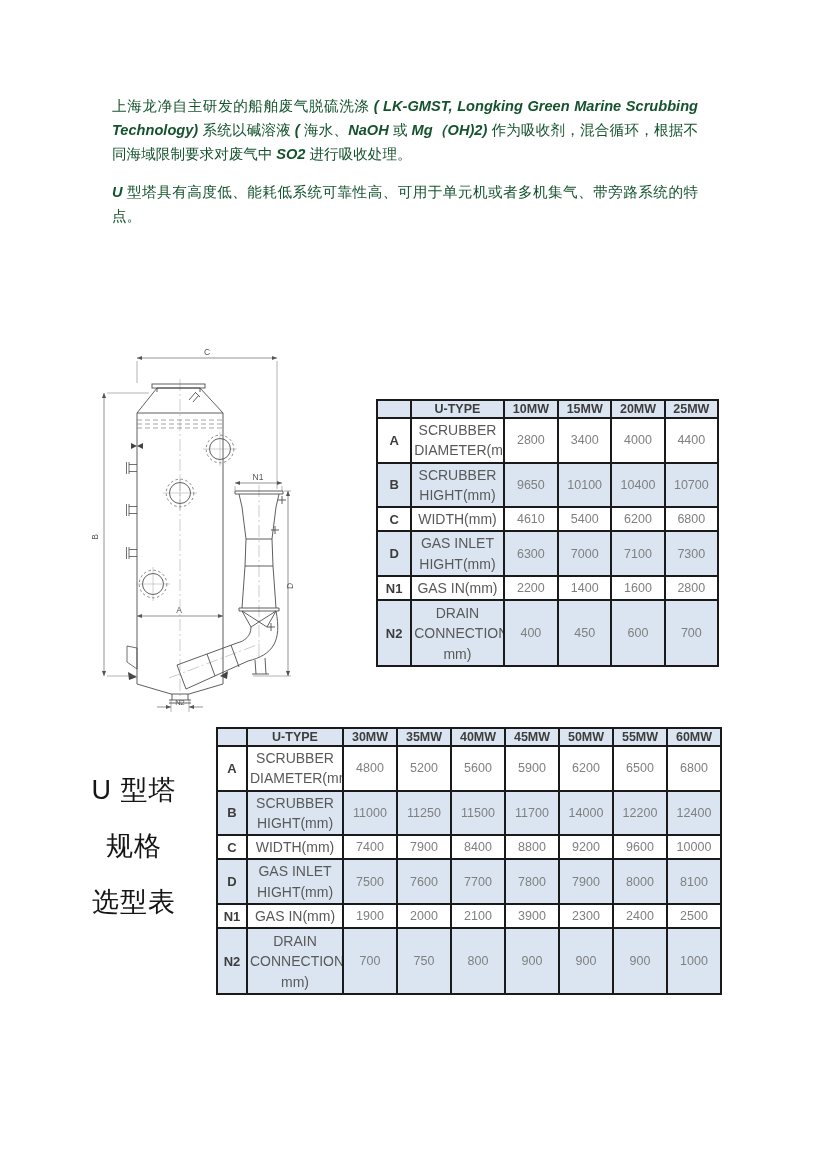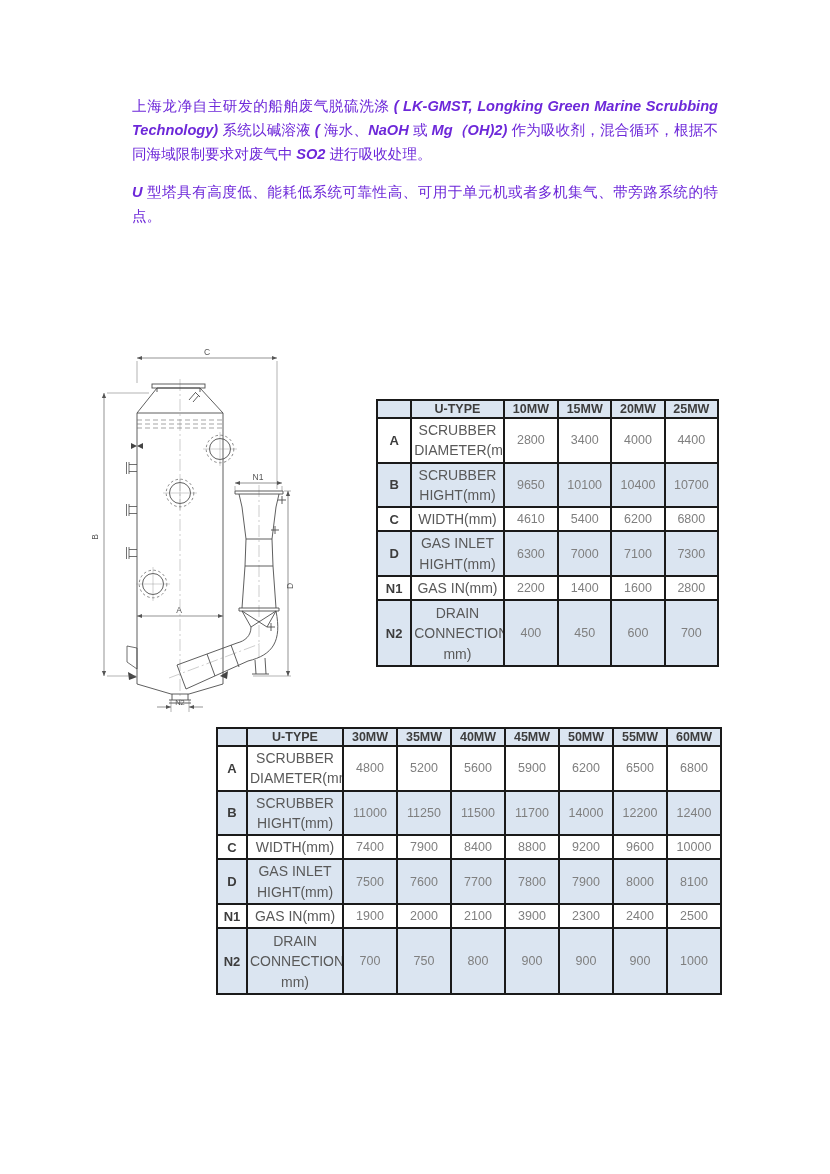--- a/index.html
+++ b/index.html
@@ -1,21 +1,21 @@
 <!DOCTYPE html>
 <html style="--accent: #dbe5f1; --border: #1a1a1a; --hdr: #3d3d3d; --lbl: #595959; --val: #7f7f7f;"><head>
 <meta charset="utf-8">
 <style>
   html,body{margin:0;padding:0;background:#ffffff;}
   .page{position:relative;width:830px;height:1174px;background:#fff;overflow:hidden;
         font-family:"Liberation Sans",sans-serif;}
   
-  .text-block{position:absolute;left:132px;top:94px;width:586px;
+  .text-block{position:absolute;left:112px;top:94px;width:586px;
       font-family:"Liberation Serif","DejaVu Serif",serif;
-      font-size:14.6px;line-height:24px;color:#6d28d9;text-align:justify;}
+      font-size:14.6px;line-height:24px;color:#14532d;text-align:justify;}
   .text-block p{margin:0;}
   .text-block p.gap{margin-top:14px;}
   .lat{font-style:italic;font-weight:700;font-family:"Liberation Sans","DejaVu Sans",sans-serif;}
   
   .diagram{position:absolute;}
   .dimlabels{font-family:"Liberation Sans",sans-serif;}
   
   .side-label{position:absolute;left:76px;top:762px;width:116px;text-align:center;
       font-size:27px;line-height:56px;color:#151515;letter-spacing:1px;}
   
@@ -136,20 +136,25 @@
     <g class="dimlabels" font-size="8.5" fill="#555" text-anchor="middle">
       <text x="122" y="12">C</text>
       <text x="13" y="194" transform="rotate(-90 13 194)">B</text>
       <text x="94" y="270">A</text>
       <text x="208" y="243" transform="rotate(-90 208 243)">D</text>
       <text x="173" y="137">N1</text>
       <text x="95" y="362" font-size="7.5">N2</text>
     </g>
   </svg>
 
+  <div class="side-label">
+    <div>U 型塔</div>
+    <div>规格</div>
+    <div>选型表</div>
+  </div>
 
   <table class="spec" id="t1">
     <colgroup>
         <col style="width:34px">
         <col style="width:92px">
         <col style="width:54px">
         <col style="width:53px">
         <col style="width:53px">
         <col style="width:53px">
       </colgroup>

